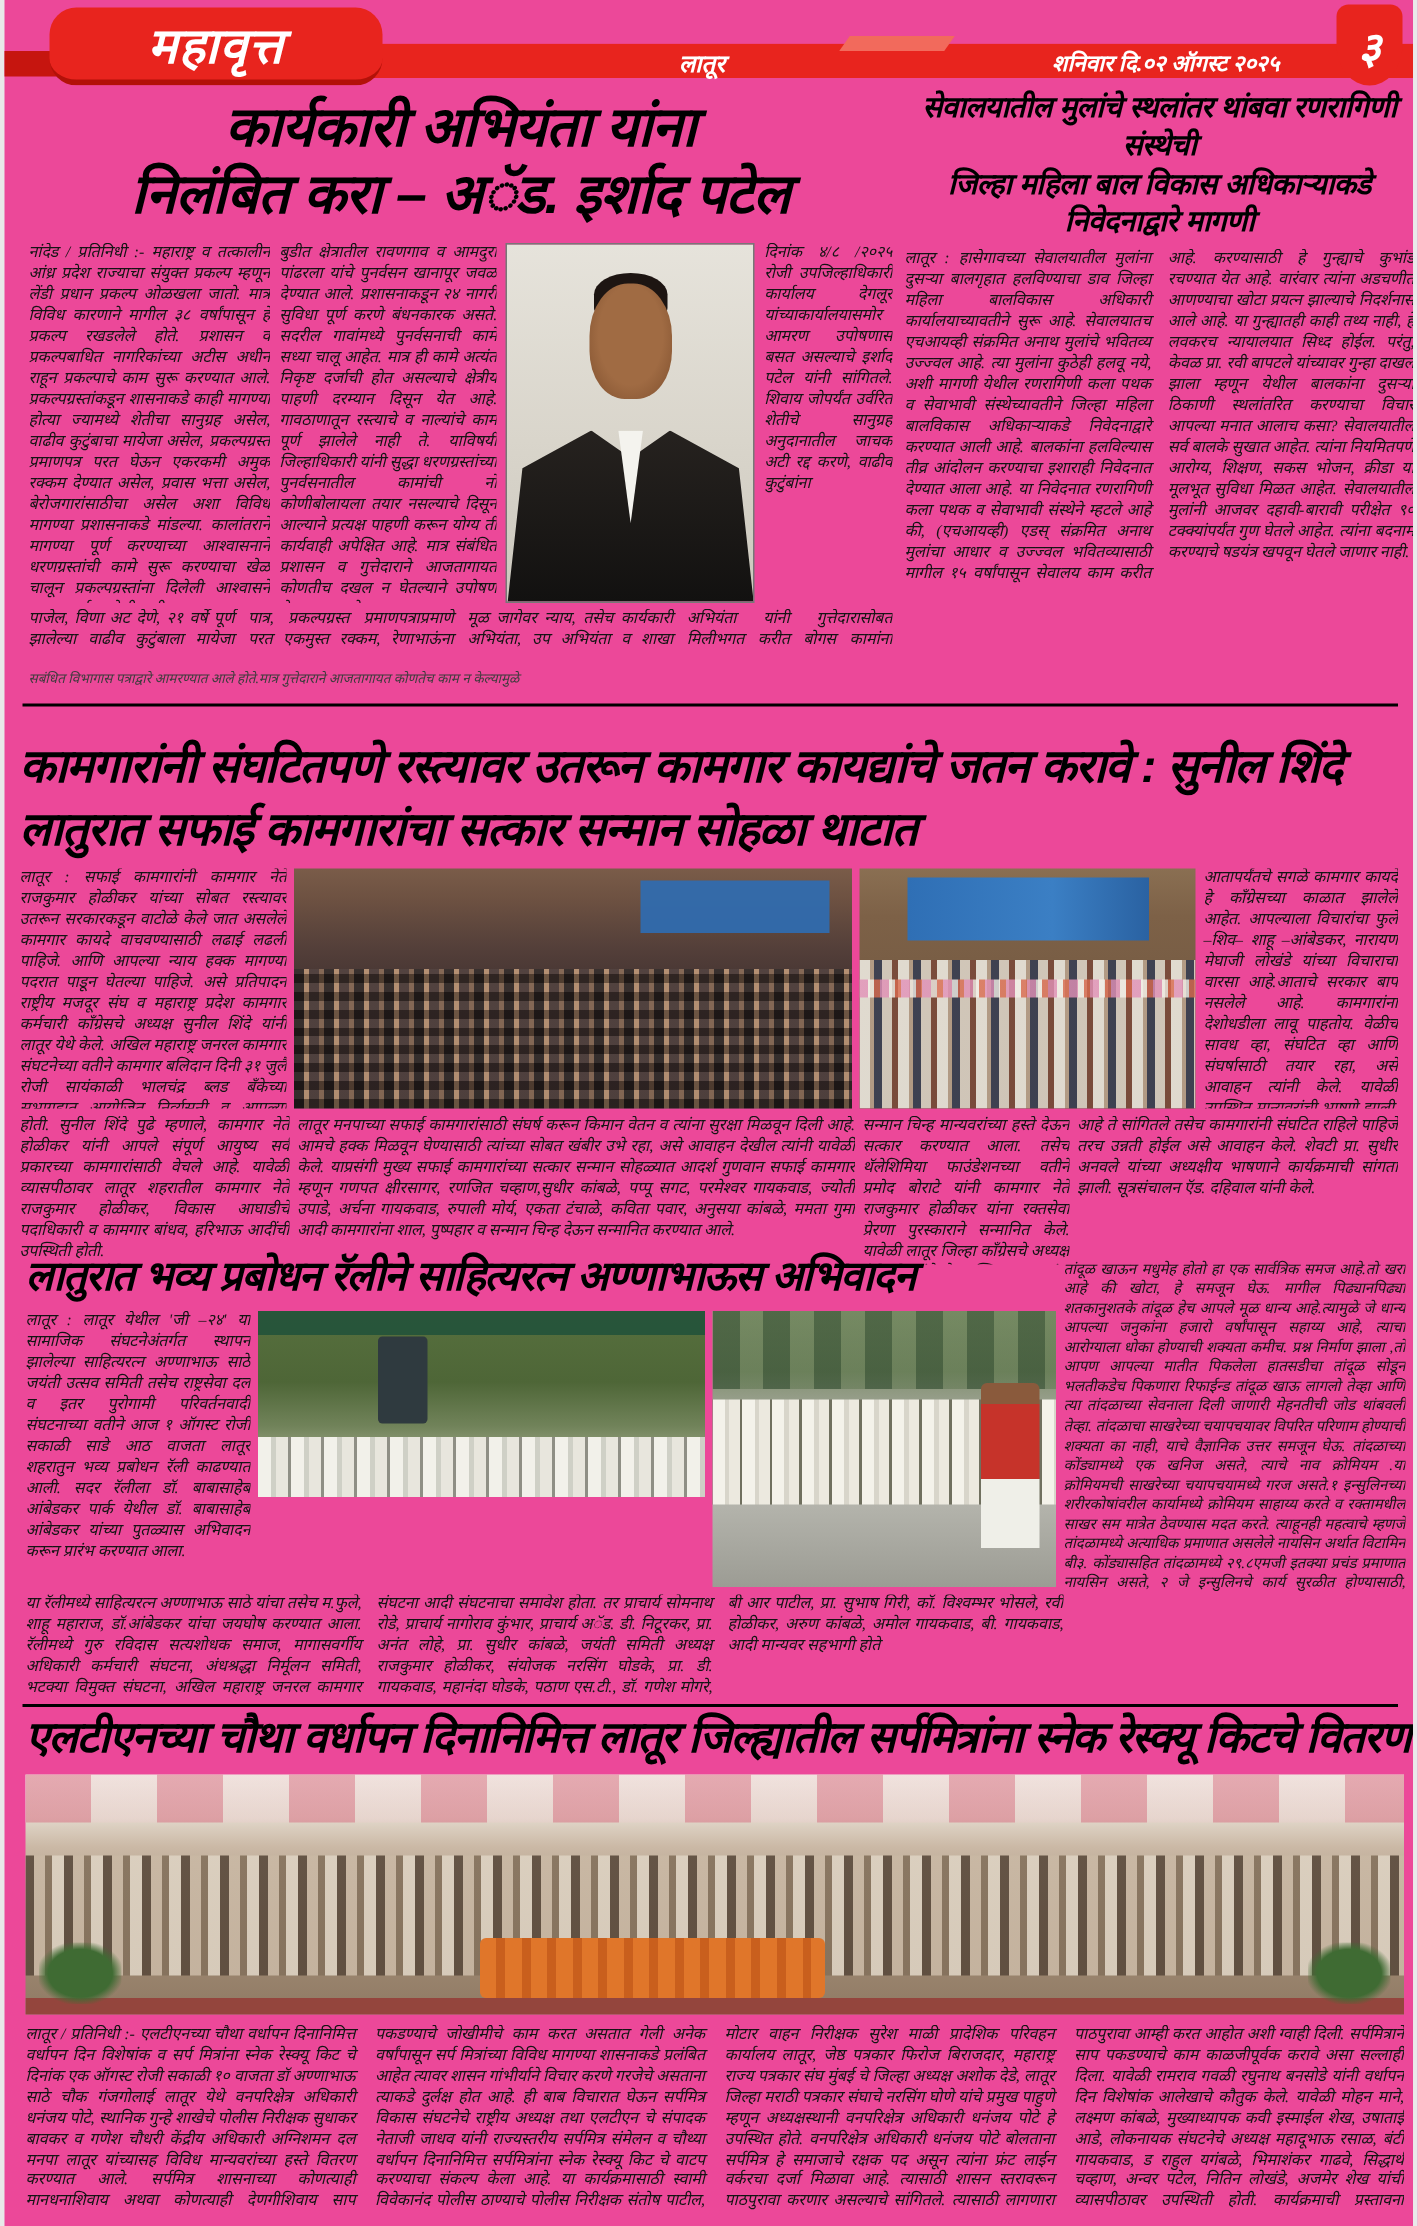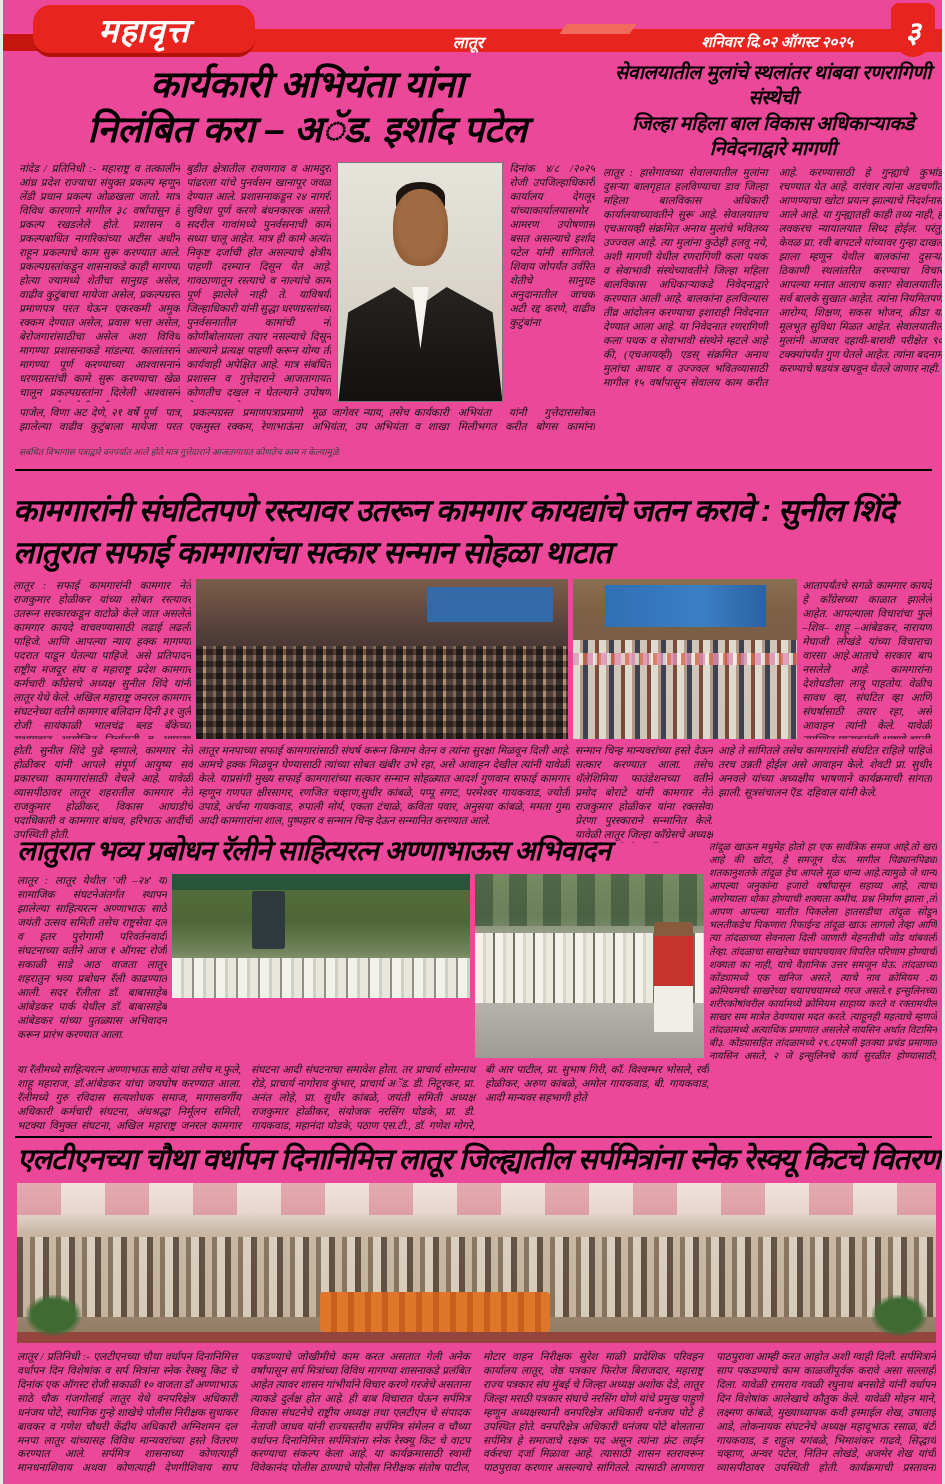--- a/index.html
+++ b/index.html
@@ -145,21 +145,21 @@
       <div class="body-txt c2">बुडीत क्षेत्रातील रावणगाव व आमदुरा पांढरला यांचे पुनर्वसन खानापूर जवळ देण्यात आले. प्रशासनाकडून २४ नागरी सुविधा पूर्ण करणे बंधनकारक असते. सदरील गावांमध्ये पुनर्वसनाची कामे सध्या चालू आहेत. मात्र ही कामे अत्यंत निकृष्ट दर्जाची होत असल्याचे क्षेत्रीय पाहणी दरम्यान दिसून येत आहे. गावठाणातून रस्त्याचे व नाल्यांचे काम पूर्ण झालेले नाही ते. याविषयी जिल्हाधिकारी यांनी सुद्धा धरणग्रस्तांच्या पुनर्वसनातील कामांची नो कोणीबोलायला तयार नसल्याचे दिसून आल्याने प्रत्यक्ष पाहणी करून योग्य ती कार्यवाही अपेक्षित आहे. मात्र संबंधित प्रशासन व गुत्तेदाराने आजतागायत कोणतीच दखल न घेतल्याने उपोषण छेडण्यात आले.</div>
       <div class="photo" id="ph-portrait">
         <div class="hair"></div>
         <div class="head"></div>
         <div class="suit"></div>
         <div class="shirt"></div>
       </div>
       <div class="body-txt c3">दिनांक ४/८ /२०२५ रोजी उपजिल्हाधिकारी कार्यालय देगलूर यांच्याकार्यालयासमोर आमरण उपोषणास बसत असल्याचे इर्शाद पटेल यांनी सांगितले. शिवाय जोपर्यंत उर्वरित शेतीचे सानुग्रह अनुदानातील जाचक अटी रद्द करणे, वाढीव कुटुंबांना</div>
     </div>
     <div class="body-txt strip">पाजेल, विणा अट देणे, २१ वर्षे पूर्ण झालेल्या वाढीव कुटुंबाला मायेजा पात्र, प्रकल्पग्रस्त प्रमाणपत्राप्रमाणे परत एकमुस्त रक्कम, रेणाभाऊंना मूळ जागेवर न्याय, तसेच कार्यकारी अभियंता, उप अभियंता व शाखा अभियंता यांनी गुत्तेदारासोबत मिलीभगत करीत बोगस कामांना मंजुरी देत शासनाची फसवणूक केल्याने त्यांच्यावर निलंबित करण्यात येत नाही तोपर्यंत उपोषणापासून माघार घेणार नसल्याचेही एडवोकेट इर्शाद पटेल यांनी सांगितले.</div>
-    <div class="endline">सबंधित विभागास पत्राद्वारे वनपर्यात आले होते.मात्र  गुत्तेदाराने आजतागायत कोणतेच काम न केल्यामुळे</div>
+    <div class="endline">सबंधित विभागास पत्राद्वारे आमरण्यात आले होते.मात्र  गुत्तेदाराने आजतागायत कोणतेच काम न केल्यामुळे</div>
   </section>
 
   <section id="a2">
     <h2>
       <span class="hl">सेवालयातील मुलांचे स्थलांतर थांबवा रणरागिणी संस्थेची</span>
       <span class="hl">जिल्हा महिला बाल विकास अधिकार्‍याकडे निवेदनाद्वारे मागणी</span>
     </h2>
     <div class="body-txt">लातूर : हासेगावच्या सेवालयातील मुलांना दुसर्‍या बालगृहात हलविण्याचा डाव जिल्हा महिला बालविकास अधिकारी कार्यालयाच्यावतीने सुरू आहे. सेवालयातच एचआयव्ही संक्रमित अनाथ मुलांचे भवितव्य उज्ज्वल आहे. त्या मुलांना कुठेही हलवू नये, अशी मागणी येथील रणरागिणी कला पथक व सेवाभावी संस्थेच्यावतीने जिल्हा महिला बालविकास अधिकार्‍याकडे निवेदनाद्वारे करण्यात आली आहे. बालकांना हलविल्यास तीव्र आंदोलन करण्याचा इशाराही निवेदनात देण्यात आला आहे. या निवेदनात रणरागिणी कला पथक व सेवाभावी संस्थेने म्हटले आहे की, (एचआयव्ही) एडस् संक्रमित अनाथ मुलांचा आधार व उज्ज्वल भवितव्यासाठी मागील १५ वर्षांपासून सेवालय काम करीत आहे. करण्यासाठी हे गुन्ह्याचे कुभांड रचण्यात येत आहे. वारंवार त्यांना अडचणीत आणण्याचा खोटा प्रयत्न झाल्याचे निदर्शनास आले आहे. या गुन्ह्यातही काही तथ्य नाही, हे लवकरच न्यायालयात सिध्द होईल. परंतु, केवळ प्रा. रवी बापटले यांच्यावर गुन्हा दाखल झाला म्हणून येथील बालकांना दुसर्‍या ठिकाणी स्थलांतरित करण्याचा विचार आपल्या मनात आलाच कसा? सेवालयातील सर्व बालके सुखात आहेत. त्यांना नियमितपणे आरोग्य, शिक्षण, सकस भोजन, क्रीडा या मूलभूत सुविधा मिळत आहेत. सेवालयातील मुलांनी आजवर दहावी-बारावी परीक्षेत ९० टक्क्यांपर्यंत गुण घेतले आहेत. त्यांना बदनाम करण्याचे षडयंत्र खपवून घेतले जाणार नाही.</div>
   </section>
 

